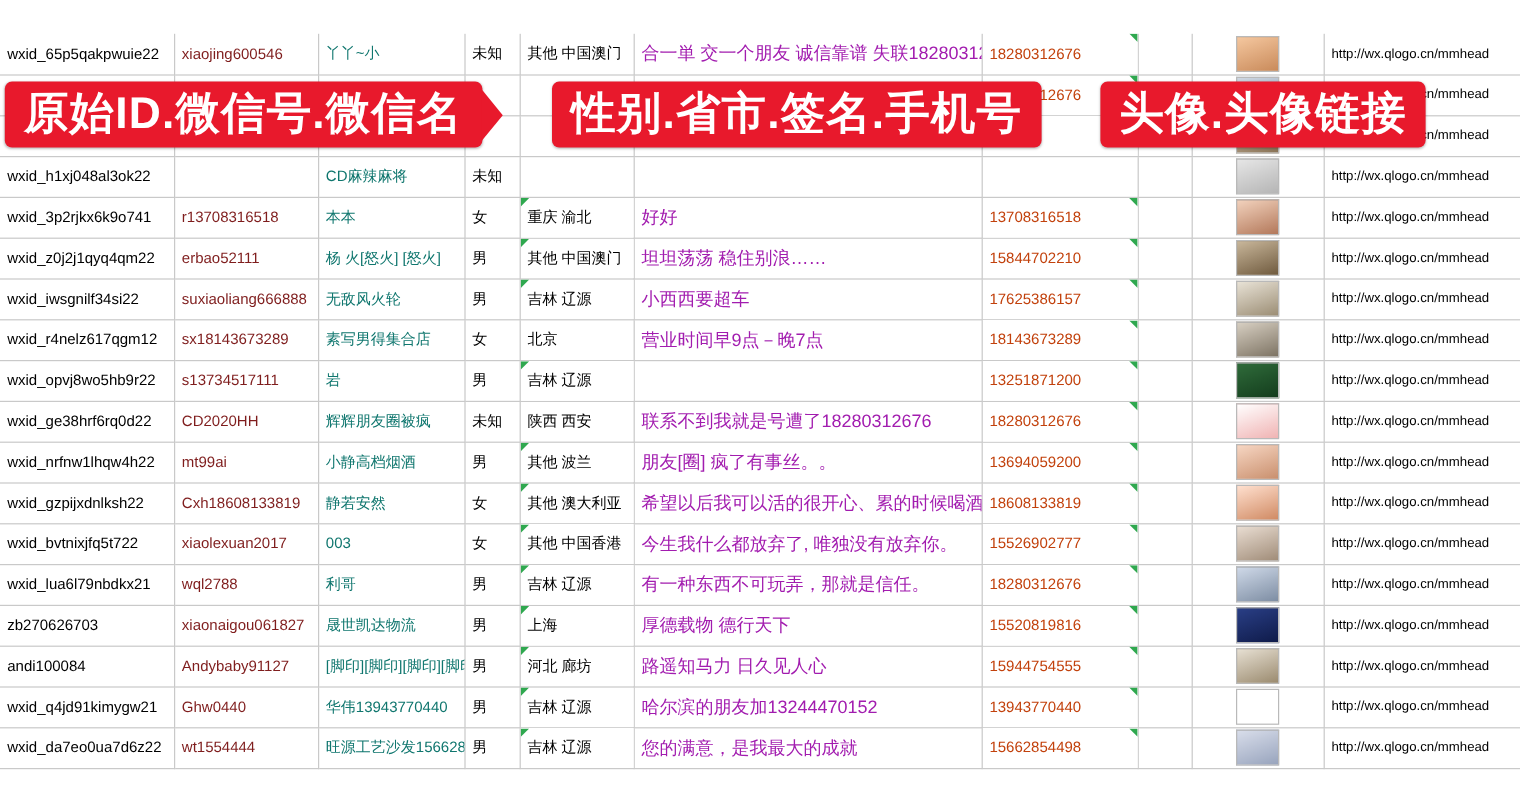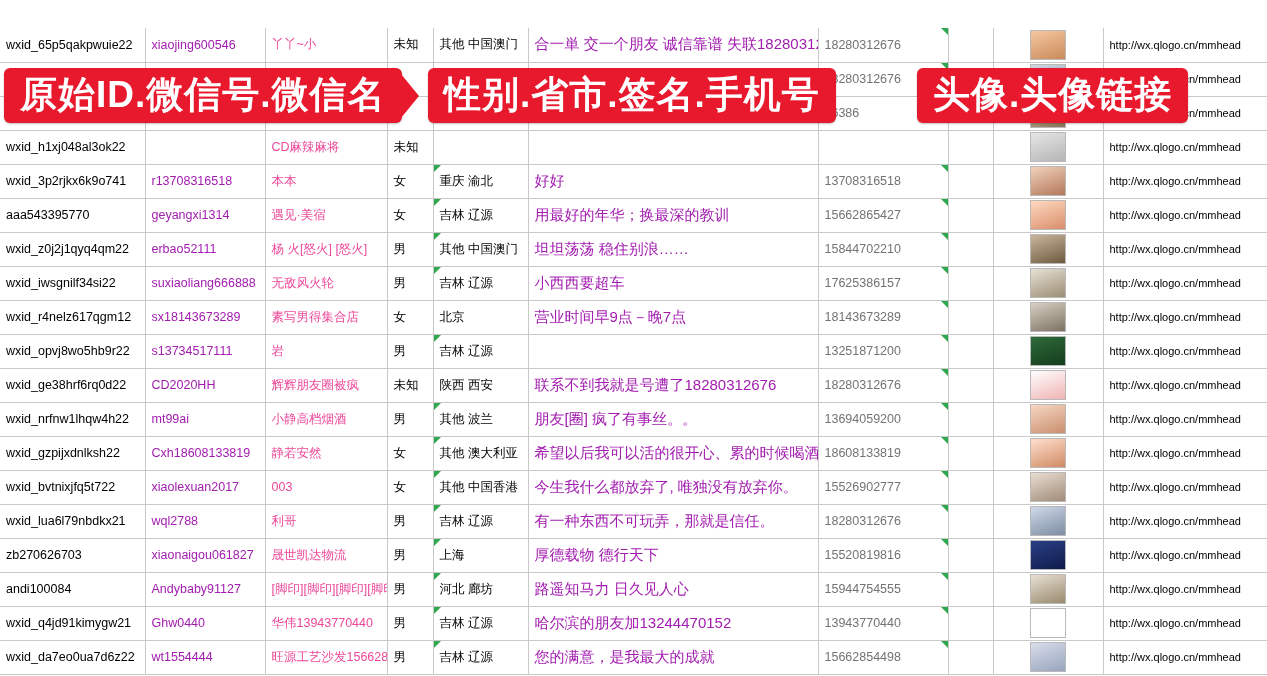--- a/index.html
+++ b/index.html
@@ -43,26 +43,26 @@
   col.c2 { width: 122px; }
   col.c3 { width: 46px; }
   col.c4 { width: 95px; }
   col.c5 { width: 290px; }
   col.c6 { width: 130px; }
   col.c7 { width: 45px; }
   col.c8 { width: 110px; }
   col.c9 { width: 164px; }
 
   td.cell-id      { color: #000; }
-  td.cell-wxno    { color: #a21caf; }
-  td.cell-name    { color: #ec4899; }
+  td.cell-wxno    { color: #7f1d1d; }
+  td.cell-name    { color: #0f766e; }
   td.cell-sex     { color: #000; }
   td.cell-region  { color: #000; }
   td.cell-sign    { color: #a21caf; font-size: 15px; }
-  td.cell-phone   { color: #737373; }
+  td.cell-phone   { color: #c2410c; }
   td.cell-avatar  { padding: 0; text-align: center; }
   td.cell-link    { color: #000; font-size: 11px; }
   td.cell-gapA, td.cell-gapB { background: #fff; }
 
   
   td.mark { position: relative; }
   td.mark::after {
     content: "";
     position: absolute;
     top: 0; left: 0;
@@ -91,21 +91,21 @@
     font-weight: bold;
     font-size: 37px;
     line-height: 1;
     padding: 8px 16px 10px 16px;
     border-radius: 6px;
     white-space: nowrap;
     letter-spacing: 1px;
     box-shadow: 0 1px 2px rgba(0,0,0,.25);
   }
   #banner1 { left: 4px;   top: 40px; }
-  #banner2 { left: 428px; top: 40px; }
+  #banner2 { left: 460px; top: 40px; }
   #banner3 { left: 917px; top: 40px; }
 
   
   .banner .tail {
     position: absolute;
     right: -17px; top: 50%;
     width: 0; height: 0;
     transform: translateY(-50%);
     border-left: 18px solid #e8192c;
     border-top: 22px solid transparent;
@@ -211,34 +211,20 @@
           <td class="cell-region mark">重庆 渝北</td>
           <td class="cell-sign">好好</td>
           <td class="cell-phone mark mark-tr">13708316518</td>
           <td class="cell-gapA"></td>
           <td class="cell-avatar">
             <span class="avatar" style="background: linear-gradient(160deg, rgb(242, 210, 189), rgb(179, 120, 90));"></span>
           </td>
           <td class="cell-link">http://wx.qlogo.cn/mmhead</td>
         </tr>
         <tr>
-          <td class="cell-id">aaa543395770</td>
-          <td class="cell-wxno">geyangxi1314</td>
-          <td class="cell-name">遇见·美宿</td>
-          <td class="cell-sex">女</td>
-          <td class="cell-region mark">吉林 辽源</td>
-          <td class="cell-sign">用最好的年华；换最深的教训</td>
-          <td class="cell-phone mark mark-tr">15662865427</td>
-          <td class="cell-gapA"></td>
-          <td class="cell-avatar">
-            <span class="avatar" style="background: linear-gradient(160deg, rgb(255, 217, 194), rgb(217, 143, 106));"></span>
-          </td>
-          <td class="cell-link">http://wx.qlogo.cn/mmhead</td>
-        </tr>
-        <tr>
           <td class="cell-id">wxid_z0j2j1qyq4qm22</td>
           <td class="cell-wxno">erbao52111</td>
           <td class="cell-name">杨 火[怒火] [怒火]</td>
           <td class="cell-sex">男</td>
           <td class="cell-region mark">其他 中国澳门</td>
           <td class="cell-sign">坦坦荡荡 稳住别浪……</td>
           <td class="cell-phone mark mark-tr">15844702210</td>
           <td class="cell-gapA"></td>
           <td class="cell-avatar">
             <span class="avatar" style="background: linear-gradient(160deg, rgb(201, 183, 155), rgb(111, 90, 62));"></span>

